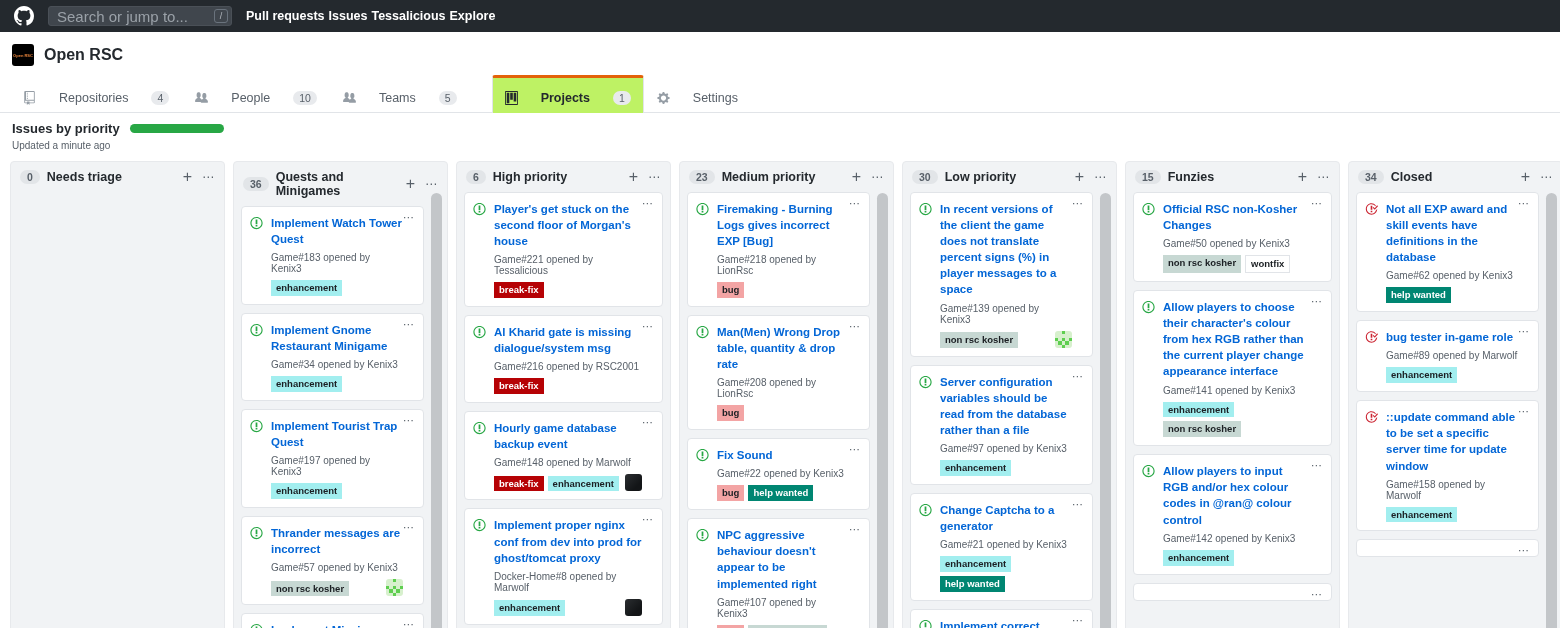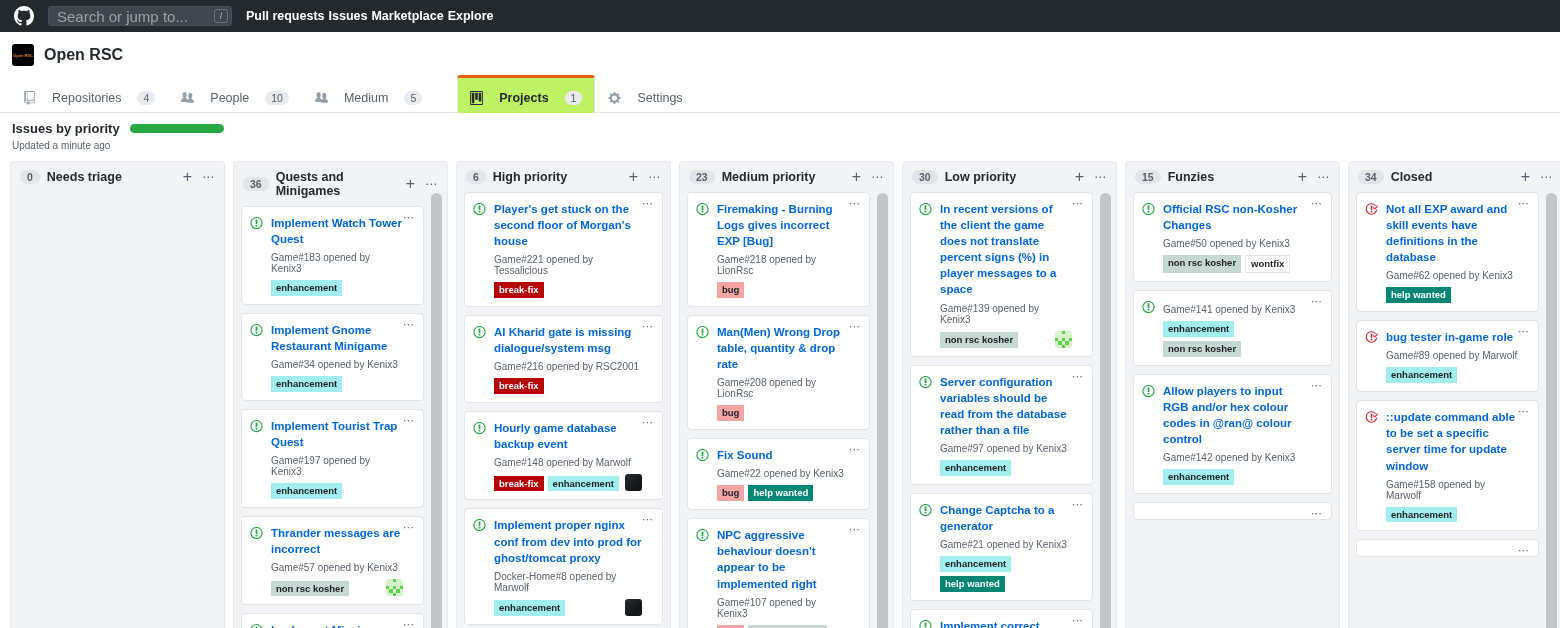--- a/index.html
+++ b/index.html
@@ -19,21 +19,21 @@
   .topnav a { color:#fff; font-size:12.5px; font-weight:bold; text-decoration:none; cursor:pointer; }
 
   
   .org-head { display:flex; align-items:center; padding:12px 12px 10px 12px; }
   .org-avatar { width:22px; height:22px; background:#000; border-radius:3px; margin-right:10px;
     color:#e8833a; font-size:4px; font-weight:bold; display:flex; align-items:center; justify-content:center; overflow:hidden; }
   .org-name { font-size:16px; font-weight:bold; }
 
   
   .tabs { display:flex; align-items:flex-end; padding:0 10px; border-bottom:1px solid #e1e4e8; height:37px; }
-  .tab { display:flex; align-items:center; gap:16px; padding:8px 12px; font-size:12.5px; color:#586069;
+  .tab { display:flex; align-items:center; gap:23px; padding:8px 12px; font-size:12.5px; color:#586069;
     cursor:pointer; border:1px solid transparent; border-bottom:none; position:relative; top:1px; background:transparent; }
   .tab svg { width:13px; height:14px; fill:#959da5; }
   .tab.active { background:#bef264; border-color:#e1e4e8; border-top:3px solid #e36209; border-radius:3px 3px 0 0;
     color:#24292e; font-weight:bold; padding-top:13px;margin-left:22px; }
   .tab.active svg { fill:#24292e; }
   .tab .pill { background:#e8eaed; color:#586069; border-radius:10px; font-size:10.5px; padding:1px 6px; font-weight:normal; }
 
   
   .proj-meta { padding:8px 12px 10px 12px; }
   .proj-row { display:flex; align-items:center; gap:10px; }
@@ -82,21 +82,21 @@
   <svg class="gh-logo" viewBox="0 0 16 16" aria-hidden="true">
       <path fill-rule="evenodd" d="M8 0C3.58 0 0 3.58 0 8c0 3.54 2.29 6.53 5.47 7.59.4.07.55-.17.55-.38 0-.19-.01-.82-.01-1.49-2.01.37-2.53-.49-2.69-.94-.09-.23-.48-.94-.82-1.13-.28-.15-.68-.52-.01-.53.63-.01 1.08.58 1.23.82.72 1.21 1.87.87 2.33.66.07-.52.28-.87.51-1.07-1.78-.2-3.64-.89-3.64-3.95 0-.87.31-1.59.82-2.15-.08-.2-.36-1.02.08-2.12 0 0 .67-.21 2.2.82.64-.18 1.32-.27 2-.27s1.36.09 2 .27c1.53-1.04 2.2-.82 2.2-.82.44 1.1.16 1.92.08 2.12.51.56.82 1.27.82 2.15 0 3.07-1.87 3.75-3.65 3.95.29.25.54.73.54 1.48 0 1.07-.01 1.93-.01 2.2 0 .21.15.46.55.38A8.013 8.013 0 0016 8c0-4.42-3.58-8-8-8z"></path>
     </svg>
   <div class="searchbox">
     <input type="text" placeholder="Search or jump to..." style="">
     <div class="slash-key">/</div>
   </div>
   <nav class="topnav">
       <a>Pull requests</a>
       <a>Issues</a>
-      <a>Marketplace</a>
+      <a>Tessalicious</a>
       <a>Explore</a>
     </nav>
 </div>
 
 <div class="org-head">
   <div class="org-avatar">Open RSC</div>
   <div class="org-name">Open RSC</div>
 </div>
 
 <nav class="tabs">
@@ -113,21 +113,21 @@
         <path fill-rule="evenodd" d="M16 12.999c0 .439-.45 1-1 1H7.995c-.539 0-.994-.447-.995-.999H1c-.54 0-1-.561-1-1 0-2.634 3-4 3-4s.229-.409 0-1c-.841-.621-1.058-.59-1-3 .058-2.419 1.367-3 2.5-3s2.442.58 2.5 3c.058 2.41-.159 2.379-1 3-.229.59 0 1 0 1s1.549.711 2.42 2.088C9.196 9.369 10 8.999 10 8.999s.229-.409 0-1c-.841-.62-1.058-.59-1-3 .058-2.419 1.367-3 2.5-3s2.437.581 2.495 3c.058 2.41-.159 2.379-1 3-.229.59 0 1 0 1s3.005 1.366 3.005 4z"></path>
       </svg>
     <span class="tab-label">People</span>
     <span class="pill tab-count">10</span>
   </div>
 
   <div class="tab">
     <svg viewBox="0 0 16 16" class="tab-ico">
         <path fill-rule="evenodd" d="M16 12.999c0 .439-.45 1-1 1H7.995c-.539 0-.994-.447-.995-.999H1c-.54 0-1-.561-1-1 0-2.634 3-4 3-4s.229-.409 0-1c-.841-.621-1.058-.59-1-3 .058-2.419 1.367-3 2.5-3s2.442.58 2.5 3c.058 2.41-.159 2.379-1 3-.229.59 0 1 0 1s1.549.711 2.42 2.088C9.196 9.369 10 8.999 10 8.999s.229-.409 0-1c-.841-.62-1.058-.59-1-3 .058-2.419 1.367-3 2.5-3s2.437.581 2.495 3c.058 2.41-.159 2.379-1 3-.229.59 0 1 0 1s3.005 1.366 3.005 4z"></path>
       </svg>
-    <span class="tab-label">Medium</span>
+    <span class="tab-label">Teams</span>
     <span class="pill tab-count">5</span>
   </div>
 
   <div class="tab active">
     <svg viewBox="0 0 15 16" class="tab-ico">
         <path fill-rule="evenodd" d="M10 12h3V2h-3v10zm-4-2h3V2H6v8zm-4 4h3V2H2v12zm-1 1h13V1H1v14zM14 0H1a1 1 0 0 0-1 1v14a1 1 0 0 0 1 1h13a1 1 0 0 0 1-1V1a1 1 0 0 0-1-1z"></path>
       </svg>
     <span class="tab-label">Projects</span>
     <span class="pill tab-count">1</span>
   </div>
@@ -616,20 +616,21 @@
 
   <div class="card">
     <span class="card-kebab">⋯</span>
     <div class="card-grid">
       <span class="issue-icon">
               <svg viewBox="0 0 14 16" fill="#28a745">
                 <path fill-rule="evenodd" d="M7 2.3c3.14 0 5.7 2.56 5.7 5.7s-2.56 5.7-5.7 5.7A5.71 5.71 0 0 1 1.3 8c0-3.14 2.56-5.7 5.7-5.7zM7 1C3.14 1 0 4.14 0 8s3.14 7 7 7 7-3.14 7-7-3.14-7-7-7zm1 3H6v5h2V4zm0 6H6v2h2v-2z"></path>
               </svg>
             </span>
       <div class="card-body">
+        <a class="card-title">Allow players to choose their character's colour from hex RGB rather than the current player change appearance interface</a>
         <div class="card-meta">Game#141 opened by Kenix3</div>
         <div class="card-foot">
           <div class="card-labels">
                   <span class="label" style="background: rgb(162, 238, 239); color: rgb(27, 31, 35);">enhancement</span>
                   <span class="label" style="background: rgb(199, 216, 211); color: rgb(27, 31, 35);">non rsc kosher</span>
                 </div>
 
         </div>
       </div>
     </div>

